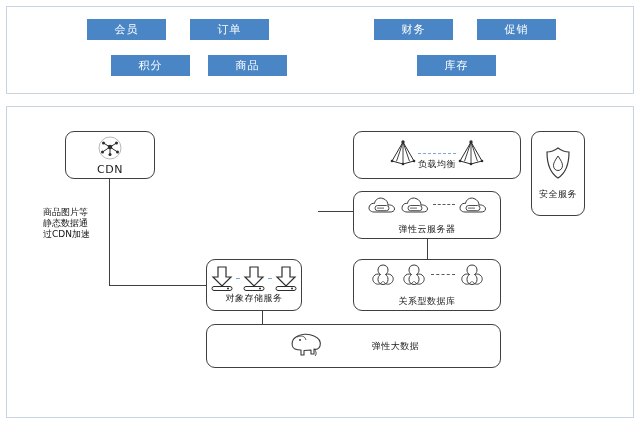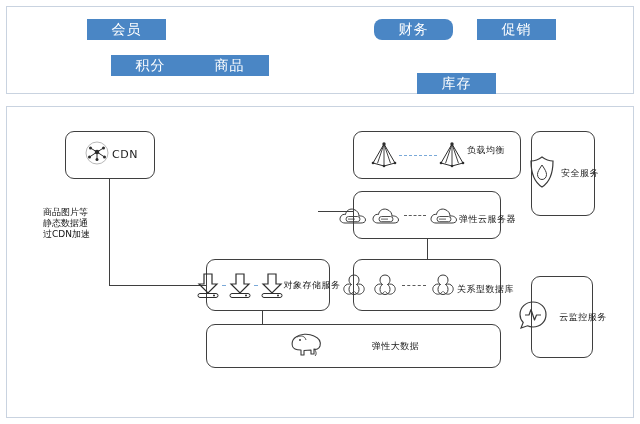--- a/index.html
+++ b/index.html
@@ -33,40 +33,40 @@
     top: 106px;
     width: 628px;
     height: 312px;
   }
 
   
   .mod-btn {
     position: absolute;
     background: #4a86c5;
     color: #ffffff;
-    font-size: 14px;
+    font-size: 11px;
     letter-spacing: 1px;
     display: flex;
     align-items: center;
     justify-content: center;
     box-sizing: border-box;
     height: 21px;
     width: 79px;
     border: none;
   }
 
   
   .node {
     position: absolute;
     box-sizing: border-box;
     border: 1px solid #3f3f3f;
     border-radius: 9px;
     background: #ffffff;
     display: flex;
-    flex-direction: row;
+    flex-direction: column;
     align-items: center;
     justify-content: center;
     z-index: 3;
   }
   .node-label {
     font-size: 9px;
     color: #1a1a1a;
     letter-spacing: 0.5px;
     white-space: nowrap;
   }
@@ -116,34 +116,37 @@
   .dash-blue { border-top: 1px dashed #7aa9d8; }
 </style>
 </head>
 <body>
 
 <div class="panel" id="panel-modules">
 
   <div class="mod-btn" style="left:80px;  top:12px;">
       <span>会员</span>
     </div>
-  <div class="mod-btn" style="left:367px; top:12px;border-radius:8px;">
+  <div class="mod-btn" style="left:183px; top:12px;">
+      <span>订单</span>
+    </div>
+  <div class="mod-btn" style="left:367px; top:12px;">
       <span>财务</span>
     </div>
   <div class="mod-btn" style="left:470px; top:12px;">
       <span>促销</span>
     </div>
 
   <div class="mod-btn" style="left:104px; top:48px;justify-content:center;">
       <span>积分</span>
     </div>
-  <div class="mod-btn" style="left:183px; top:48px;">
+  <div class="mod-btn" style="left:201px; top:48px;">
       <span>商品</span>
     </div>
-  <div class="mod-btn" style="left:410px; top:66px;">
+  <div class="mod-btn" style="left:410px; top:48px;">
       <span>库存</span>
     </div>
 
 </div>
 
 <div class="panel" id="panel-architecture">
 
   <div class="conn conn-v" id="conn-cdn-vert" style="left:102px; top:26px;  height:152px;"></div>
   <div class="conn conn-h" id="conn-cdn-horiz" style="left:102px; top:178px; width:98px;"></div>
   <div class="conn conn-h" style="left:311px; top:104px; width:36px;"></div>
@@ -166,21 +169,21 @@
         <circle cx="7.5" cy="17" r="1.5" fill="#2d2d2d"></circle>
         <circle cx="22.5" cy="17" r="1.5" fill="#2d2d2d"></circle>
         <circle cx="15" cy="19.5" r="1.5" fill="#2d2d2d"></circle>
         <path d="M15 12 L8.5 8 M15 12 L21.5 8 M15 12 L7.5 17 M15 12 L22.5 17 M15 12 L15 19.5" stroke="#2d2d2d" stroke-width="1" fill="none"></path>
       </svg>
     </span>
     <span class="node-label" style="font-size:11px; margin-top:-2px;">CDN</span>
   </div>
 
 
-  <div class="node" style="left:199px; top:152px; width:124px; height:52px;">
+  <div class="node" style="left:199px; top:152px; width:96px; height:52px;">
     <div class="icon-row" style="gap:2px;">
       <span>
         <svg width="24" height="26" viewBox="0 0 24 26">
           <path d="M8 2 L16 2 L16 12 L21 12 L12 21 L3 12 L8 12 Z" fill="none" stroke="#2d2d2d" stroke-width="1.2"></path>
           <rect x="2" y="21.5" width="20" height="4" rx="2" fill="none" stroke="#2d2d2d" stroke-width="1"></rect>
           <circle cx="18" cy="23.5" r="1" fill="#2d2d2d"></circle>
         </svg>
       </span>
       <span class="dash dash-blue" style="width:4px;"></span>
       <span>
@@ -290,33 +293,24 @@
         <svg width="28" height="24" viewBox="0 0 28 24">
           <path d="M14 2 C17 2, 19 4, 19 7 C19 9, 18 10.5, 16.5 11.5 C18 12.5, 19 14, 19 16.5 C19 19.5, 17 21.5, 14 21.5 C11 21.5, 9 19.5, 9 16.5 C9 14, 10 12.5, 11.5 11.5 C10 10.5, 9 9, 9 7 C9 4, 11 2, 14 2 Z" fill="none" stroke="#3a3a3a" stroke-width="1"></path>
           <path d="M11.5 11.5 C9 10.5, 6 11, 4.5 13.5 C3 16, 4 19, 6.5 20.5 C9 22, 12 21, 13.5 18.5" fill="none" stroke="#3a3a3a" stroke-width="1"></path>
           <path d="M16.5 11.5 C19 10.5, 22 11, 23.5 13.5 C25 16, 24 19, 21.5 20.5 C19 22, 16 21, 14.5 18.5" fill="none" stroke="#3a3a3a" stroke-width="1"></path>
         </svg>
       </span>
     </div>
     <span class="node-label" style="margin-top:8px;">关系型数据库</span>
   </div>
 
-  <div class="node" style="left:524px; top:24px; width:64px; height:85px; gap:4px;justify-content:center;">
+  <div class="node" style="left:524px; top:24px; width:54px; height:85px; gap:4px;justify-content:center;">
     <span>
       <svg width="30" height="34" viewBox="0 0 30 34">
         <path d="M15 2 C11 5, 7 6, 4 6 C4 18, 7 27, 15 32 C23 27, 26 18, 26 6 C23 6, 19 5, 15 2 Z" fill="none" stroke="#3a3a3a" stroke-width="1.2"></path>
         <path d="M15 10 C12 14.5, 10.5 17, 10.5 19.5 C10.5 22.5, 12.5 24.5, 15 24.5 C17.5 24.5, 19.5 22.5, 19.5 19.5 C19.5 17, 18 14.5, 15 10 Z" fill="none" stroke="#3a3a3a" stroke-width="1"></path>
       </svg>
     </span>
     <span class="node-label">安全服务</span>
   </div>
 
-  <div class="node" style="left:524px; top:169px; width:62px; height:82px; gap:10px;">
-    <span>
-      <svg width="32" height="32" viewBox="0 0 32 32">
-        <path d="M16 3 C23.5 3, 29 8.5, 29 15.5 C29 22.5, 23.5 28, 16 28 C14 28, 12 27.6, 10.5 26.8 L4 29 L6.2 23.5 C4.2 21.3, 3 18.5, 3 15.5 C3 8.5, 8.5 3, 16 3 Z" fill="none" stroke="#3a3a3a" stroke-width="1.2"></path>
-        <path d="M8 16 L12 16 L14 10.5 L17.5 21 L19.5 16 L24 16" fill="none" stroke="#3a3a3a" stroke-width="1.2" stroke-linejoin="round"></path>
-      </svg>
-    </span>
-    <span class="node-label">云监控服务</span>
-  </div>
 
 </div>
 
 </body></html>

